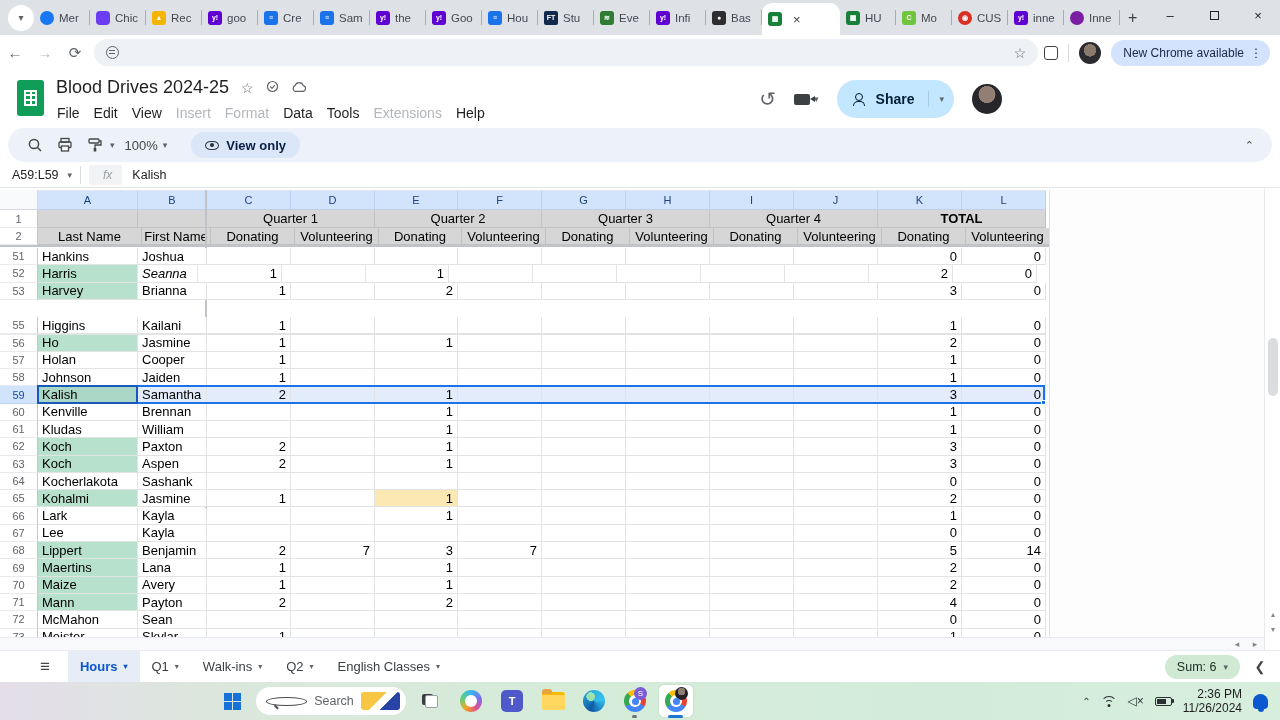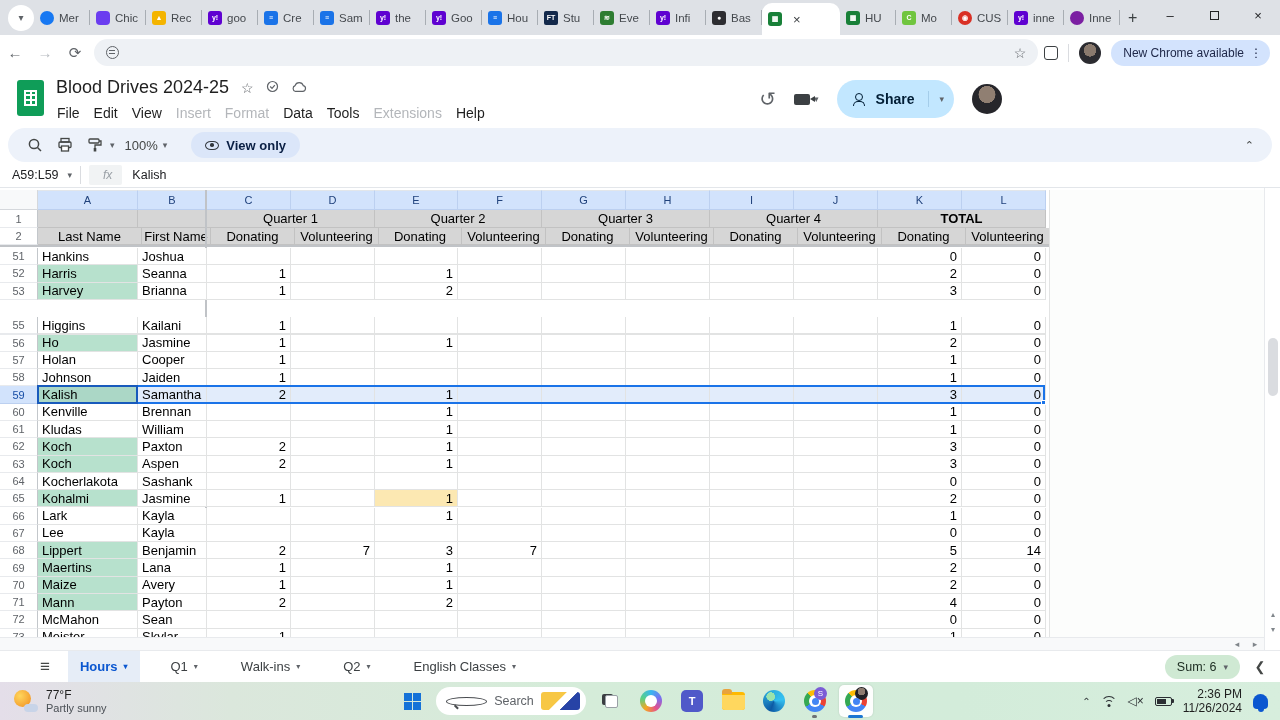--- a/index.html
+++ b/index.html
@@ -454,21 +454,21 @@
         <div class="dcell num" style="width: 84px;"></div>
         <div class="dcell num" style="width: 84px;"></div>
         <div class="dcell num" style="width: 84px;"></div>
         <div class="dcell num" style="width: 84px;"></div>
         <div class="dcell num" style="width: 84px;">0</div>
         <div class="dcell num" style="width: 84px;">0</div>
       </div>
       <div class="drow" style="top: 77.3px;">
         <div class="rownum">52</div>
         <div class="dcell txt green" style="width: 100px;">Harris</div>
-        <div class="dcell txt" style="width: 69px;">Seanna</div>
+        <div class="dcell txt" style="width: 60px; font-style: italic;">Seanna</div>
         <div class="dcell num" style="width: 84px;">1</div>
         <div class="dcell num" style="width: 84px;"></div>
         <div class="dcell num" style="width: 83px;">1</div>
         <div class="dcell num" style="width: 84px;"></div>
         <div class="dcell num" style="width: 84px;"></div>
         <div class="dcell num" style="width: 84px;"></div>
         <div class="dcell num" style="width: 84px;"></div>
         <div class="dcell num" style="width: 84px;"></div>
         <div class="dcell num" style="width: 84px;">2</div>
         <div class="dcell num" style="width: 84px;">0</div>
@@ -798,21 +798,21 @@
         <div class="vbtn" style="top:435px">▾</div>
       </div>
       <div class="hscroll">
         <span class="hbtn">◂</span>
         <span class="hbtn">▸</span>
       </div>
     </div>
 
   <div class="sheettabs">
     <span class="burger">≡</span>
-    <div id="stabs" style="display:flex;align-items:center;gap:19px;">
+    <div id="stabs" style="display:flex;align-items:center;">
         <div class="stab active">
           <span>Hours</span>
           <span class="caret">▾</span>
         </div>
         <div class="stab">
           <span>Q1</span>
           <span class="caret">▾</span>
         </div>
         <div class="stab">
           <span>Walk-ins</span>
@@ -828,30 +828,20 @@
         </div>
       </div>
     <span class="sum-pill">
       <span>Sum: 6</span>
       <span class="caret">▾</span>
     </span>
     <span class="panel-collapse">❮</span>
   </div>
 
   <div class="taskbar">
-    <div class="weather">
-      <div class="wicon">
-          <span class="sun"></span>
-          <span class="cld"></span>
-        </div>
-      <div>
-        <div class="wtemp">77°F</div>
-        <div class="wdesc">Partly sunny</div>
-      </div>
-    </div>
     <div class="tb-center">
       <div class="tb-item">
           <div class="startlogo">
             <i></i>
             <i></i>
             <i></i>
             <i></i>
           </div>
         </div>
       <div class="searchpill">

